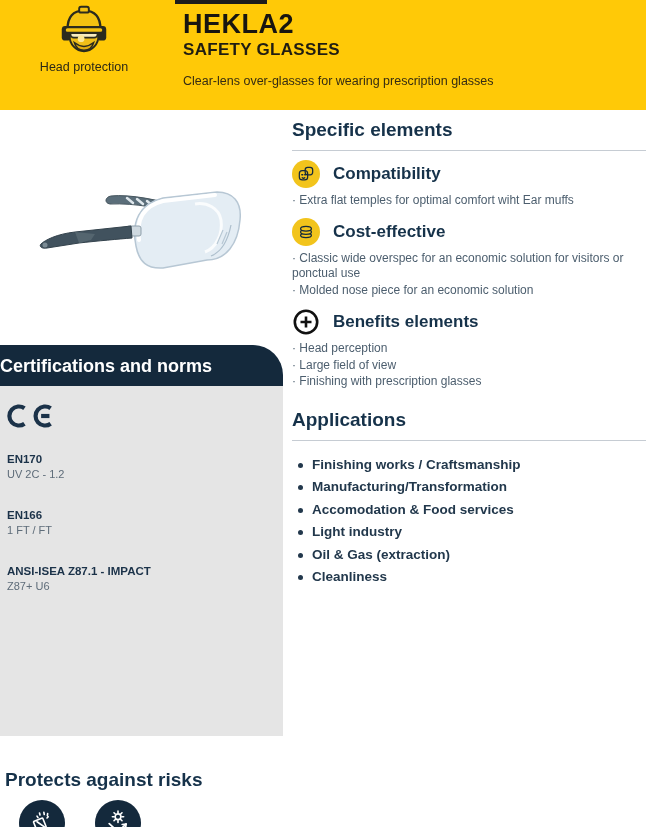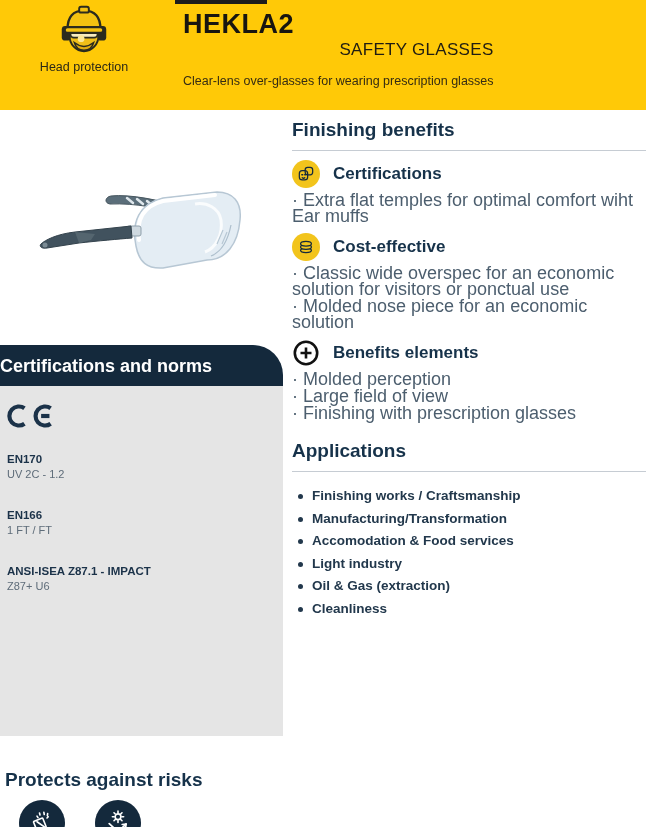--- a/index.html
+++ b/index.html
@@ -9,21 +9,21 @@
     font-family:"Liberation Sans","DejaVu Sans",sans-serif;
     -webkit-font-smoothing:antialiased;
   }
   
   .header{position:absolute;left:0;top:0;width:646px;height:110px;background:#FFC907;}
   .top-artifact{position:absolute;left:175px;top:0;width:92px;height:4px;background:#1c1c1c;}
   .head-protection{position:absolute;left:30px;top:0;width:108px;text-align:center;}
   .head-protection .label{margin-top:2px;font-size:12.5px;color:#2b2817;font-weight:400;}
   .title-block{position:absolute;left:183px;top:9px;}
   .title-block h1{margin:0;font-size:27px;line-height:30px;font-weight:700;color:#181510;letter-spacing:.5px;}
-  .title-block .subtitle{margin:1px 0 0;font-size:17px;line-height:20px;color:#201d12;font-weight:400;letter-spacing:.3px;text-align:right;}
+  .title-block .subtitle{margin:1px 0 0;font-size:17px;line-height:20px;color:#201d12;font-weight:700;letter-spacing:.3px;}
   .title-block .tagline{margin:14px 0 0;font-size:12.5px;color:#352c13;font-weight:400;}
   
   .product-image{position:absolute;left:0;top:110px;width:283px;height:235px;background:#fff;}
   .certs-band{
     position:absolute;left:0;top:345px;width:283px;height:41px;
     background:#14293C;border-top-right-radius:30px;
     color:#fff;font-size:18px;font-weight:700;line-height:42px;padding-left:0;box-sizing:border-box;
   }
   .left-panel{position:absolute;left:0;top:386px;width:283px;height:350px;background:#e5e5e5;}
   .ce-mark{position:absolute;left:6px;top:12px;}
@@ -38,21 +38,21 @@
   .risk .circle{width:46px;height:46px;border-radius:50%;background:#14293C;display:flex;align-items:center;justify-content:center;}
   .risk .rlabel{margin-top:4px;font-size:11px;color:#1B3249;}
   
   .right-col{position:absolute;left:292px;top:110px;width:354px;}
   .sec-title{margin:9px 0 0;font-size:19px;font-weight:700;color:#16324A;padding-bottom:9px;border-bottom:1px solid #C6CCD3;}
   .benefit-head{display:flex;align-items:center;gap:13px;margin-top:9px;}
   .benefit-head .bicon{width:28px;height:28px;border-radius:50%;background:#F2C41C;display:flex;align-items:center;justify-content:center;flex:0 0 28px;}
   .benefit-head .bicon.plain{background:transparent;}
   .benefit-head h3{margin:0;font-size:17px;font-weight:700;color:#16324A;}
   .points{margin:5px 0 0;}
-  .points p{margin:0 0 1px;font-size:18px;line-height:15.7px;color:#4C5E6E;}
+  .points p{margin:0 0 1px;font-size:12px;line-height:15.7px;color:#4C5E6E;}
   .applications{margin-top:19px;}
   .app-list{list-style:none;margin:13px 0 0;padding:0 0 0 4px;}
   .app-list li{position:relative;padding-left:16px;font-size:13.5px;font-weight:700;color:#22384C;line-height:22.5px;}
   .app-list li::before{content:"";position:absolute;left:2px;top:9px;width:5px;height:5px;border-radius:50%;background:#22384C;}
   svg{display:block;}
 </style>
 </head>
 <body>
 
 <div class="page">
@@ -166,34 +166,34 @@
           </div>
           <div class="rlabel">UV / IR</div>
         </div>
 
       </div>
     </div>
   </div>
 
   <div class="right-col">
 
-    <h2 class="sec-title">Finishing benefits</h2>
+    <h2 class="sec-title">Specific elements</h2>
 
     <div class="benefit-head">
       <span class="bicon">
         <svg width="20" height="20" viewBox="0 0 24 24">
           <g stroke="#14293C" fill="none" stroke-width="1.5">
             <rect x="4" y="8" width="10" height="11" rx="3.5"></rect>
             <rect x="11" y="4" width="9" height="9" rx="3"></rect>
             <path d="M7 13 h1 M10.5 13 h1" stroke-linecap="round" stroke-width="1.8"></path>
             <path d="M7.5 16.5 q1.5 1.2 3 0" stroke-linecap="round"></path>
           </g>
         </svg>
       </span>
-      <h3>Certifications</h3>
+      <h3>Compatibility</h3>
     </div>
     <div class="points">
       <p>· Extra flat temples for optimal comfort wiht Ear muffs</p>
     </div>
 
     <div class="benefit-head">
       <span class="bicon">
         <svg width="20" height="20" viewBox="0 0 24 24">
           <g stroke="#14293C" fill="#F2C41C" stroke-width="1.5">
             <ellipse cx="12" cy="16" rx="6.5" ry="2.8"></ellipse>
@@ -212,21 +212,21 @@
     <div class="benefit-head">
       <span class="bicon plain">
         <svg width="28" height="28" viewBox="0 0 28 28">
           <circle cx="14" cy="14" r="11.2" fill="none" stroke="#111" stroke-width="2.6"></circle>
           <path d="M14 8.5 V19.5 M8.5 14 H19.5" stroke="#111" stroke-width="2.6" stroke-linecap="butt"></path>
         </svg>
       </span>
       <h3>Benefits elements</h3>
     </div>
     <div class="points">
-      <p>· Molded perception</p>
+      <p>· Head perception</p>
       <p>· Large field of view</p>
       <p>· Finishing with prescription glasses</p>
     </div>
 
     <div class="applications">
       <h2 class="sec-title" style="margin-top:0;">Applications</h2>
       <ul class="app-list">
         <li>Finishing works / Craftsmanship</li>
         <li>Manufacturing/Transformation</li>
         <li>Accomodation &amp; Food services</li>

